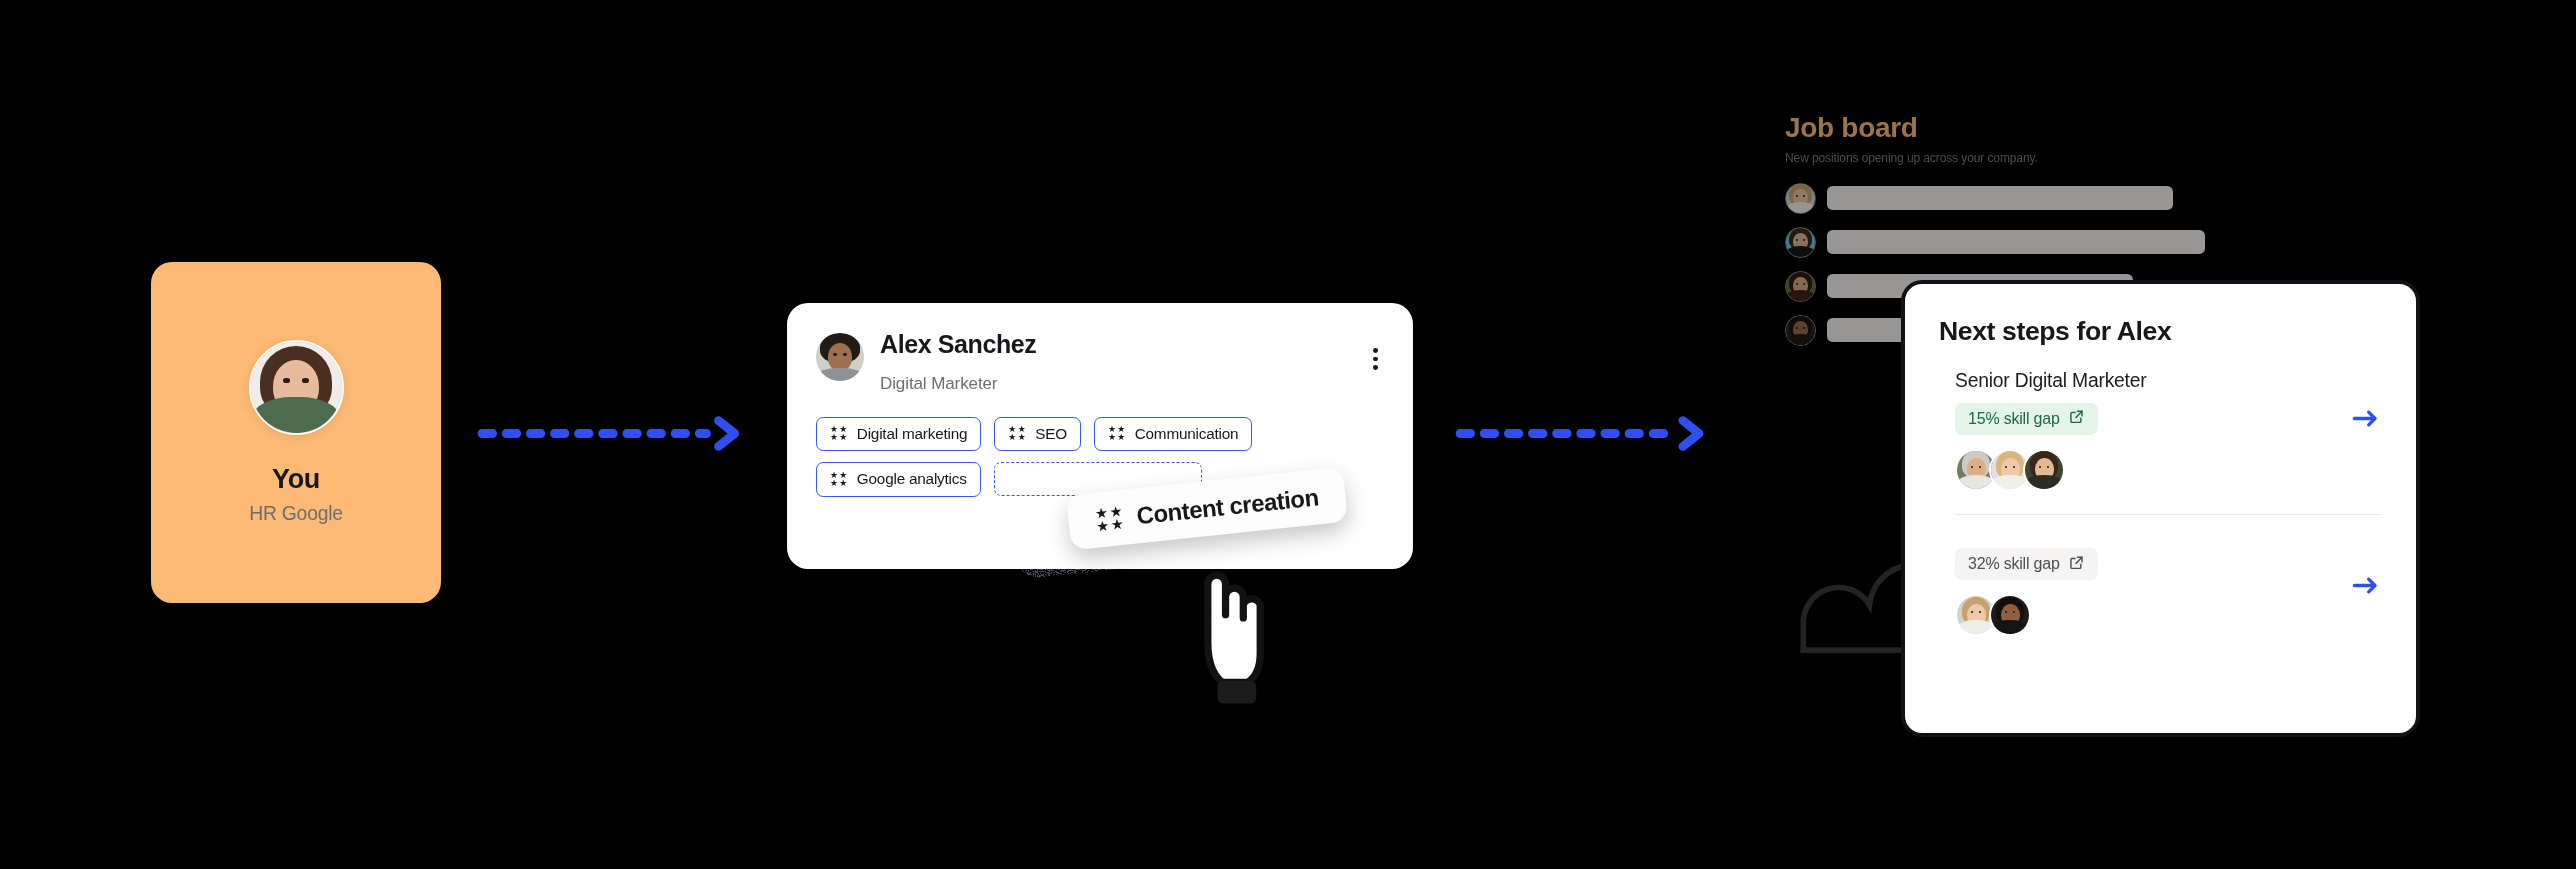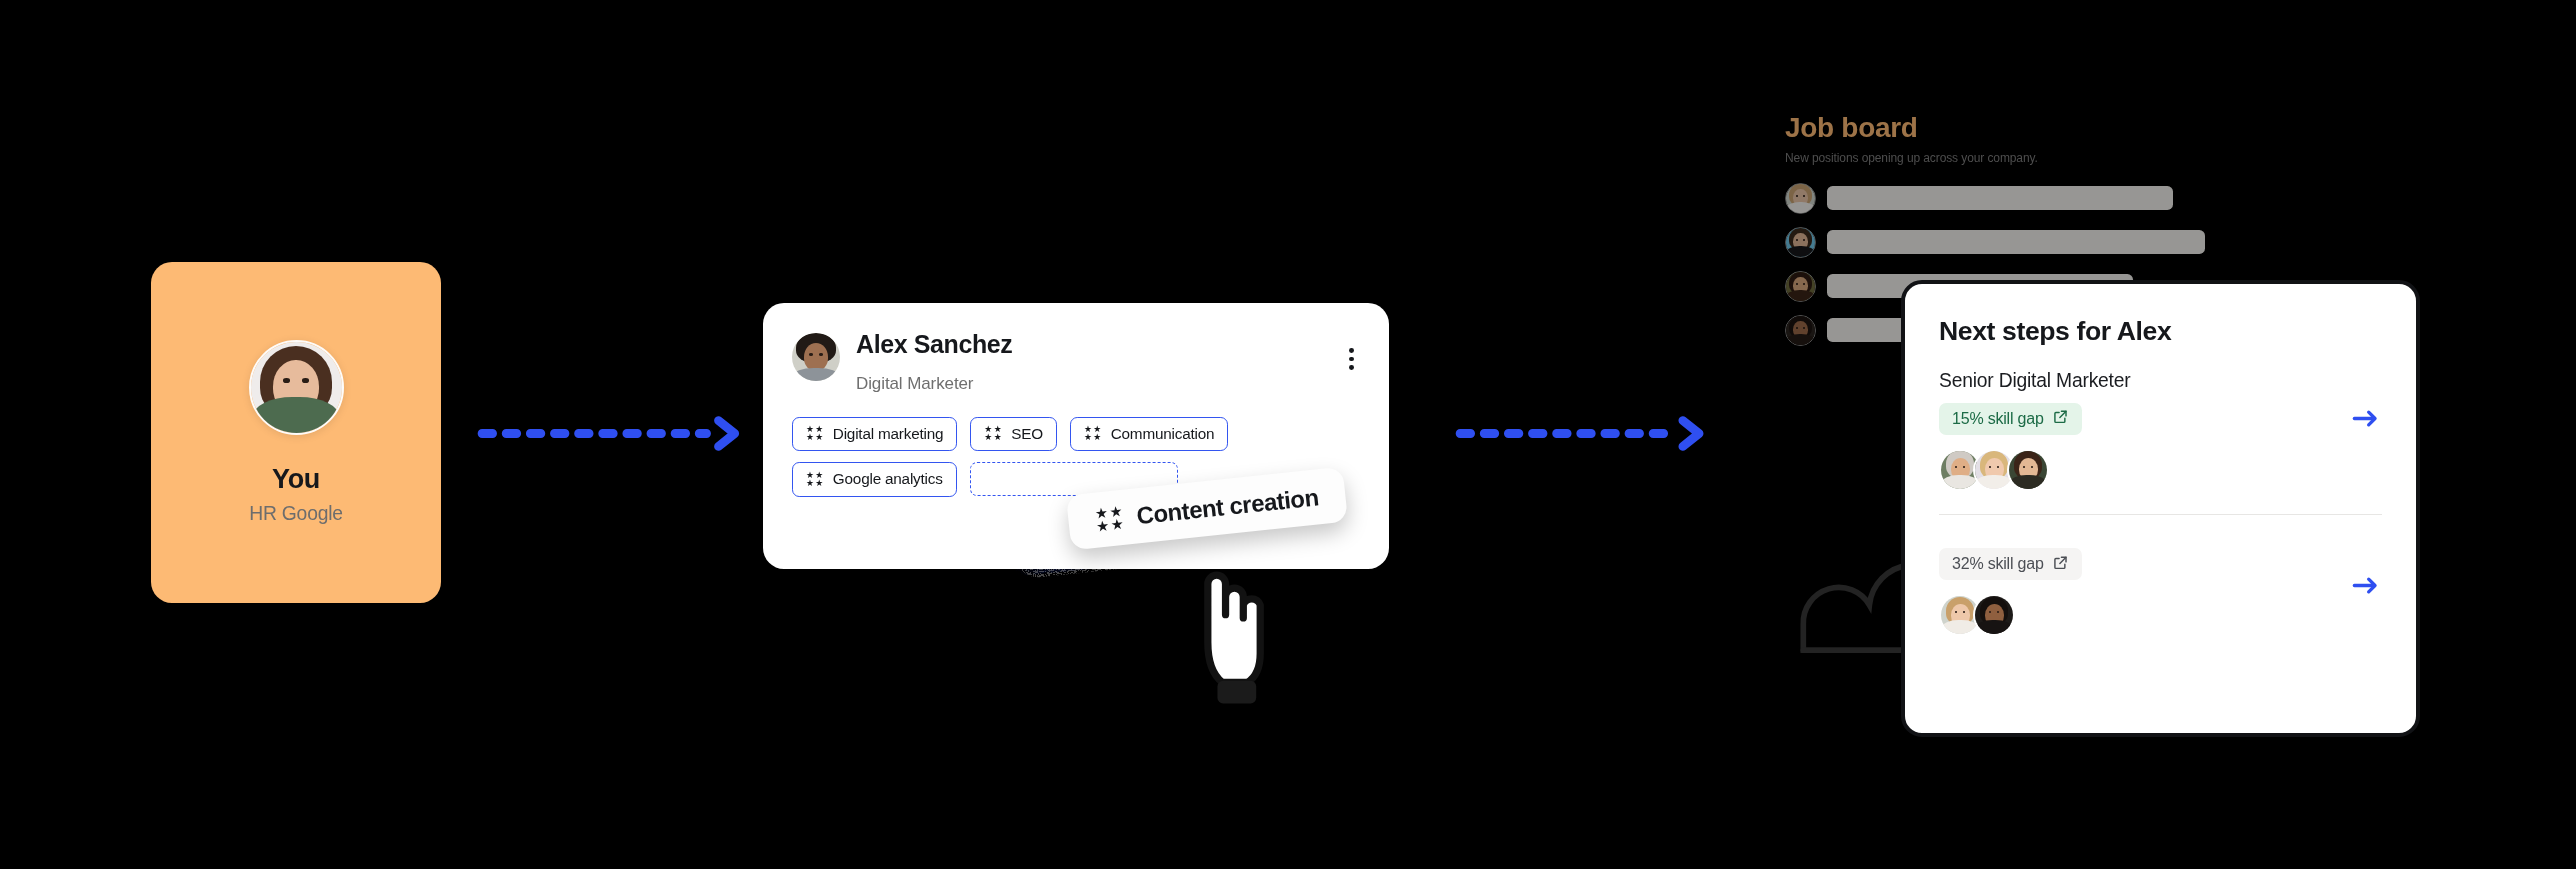--- a/index.html
+++ b/index.html
@@ -36,21 +36,21 @@
   .you-name { margin-top:29px; font-size:27px; font-weight:700; color:#16181c; letter-spacing:-0.4px; }
   .you-role { margin-top:8px; font-size:19.3px; color:#6d6d6d; letter-spacing:-0.2px; }
 
   
   .arrow { position:absolute; z-index:6; }
   .arrow-1 { left:477px; top:415px; }
   .arrow-2 { left:1455px; top:415px; }
 
   
   .alex-card {
-    position:absolute; left:763px; top:303px; width:626px; height:266px;
+    position:absolute; left:787px; top:303px; width:626px; height:266px;
     background:#ffffff; border-radius:21px; z-index:8; padding:27px 29px 0 29px;
     box-shadow:0 8px 27px rgba(0,0,0,.28);
   }
   .alex-head { display:flex; align-items:flex-start; gap:16px; position:relative; }
   .alex-av { width:48px; height:48px; border-radius:50%; overflow:hidden; flex:0 0 48px; position:relative; margin-top:3.2px; }
   .alex-name { font-size:25px; font-weight:700; color:#16181c; letter-spacing:-0.4px; line-height:1.12; }
   .alex-role { font-size:17px; color:#6f6f6f; margin-top:16px; letter-spacing:-0.1px; }
   .kebab { position:absolute; right:1.6px; top:13px; display:flex; flex-direction:column; gap:4px; cursor:pointer; padding:4.8px; }
   .kebab i { width:4.8px; height:4.8px; border-radius:50%; background:#16181c; display:block; }
 
@@ -91,21 +91,21 @@
   .cursor { position:absolute; left:1190px; top:555px; z-index:11; }
 
   
   .next-card {
     position:absolute; left:1901px; top:280px; width:519px; height:457px;
     background:#ffffff; border-radius:21px; z-index:10;
     border:4px solid #111215;
     padding:32px 34px 0 34px;
   }
   .next-title { font-size:26.6px; font-weight:700; color:#16181c; letter-spacing:-0.4px; }
-  .ns-block { position:relative; margin-top:22.5px; }
+  .ns-block { position:relative; margin-top:22.5px;margin-left:16px; }
   .ns-role { font-size:19.3px; color:#1b1d21; letter-spacing:-0.2px; }
   .ns-badge {
     margin-top:11.3px; display:inline-flex; align-items:center; gap:9.7px;
     border-radius:7.2px; padding:6.4px 13px; font-size:16px; letter-spacing:-0.2px;
   }
   .ns-badge.green { background:#E4F4E9; color:#1C6B46; }
   .ns-badge.grey  { background:#F5F4F3; color:#4c4f55; }
   .ns-avs { margin-top:13.7px; display:flex; }
   .ns-avs .av {
     width:42px; height:42px; border-radius:50%; overflow:hidden; position:relative;

